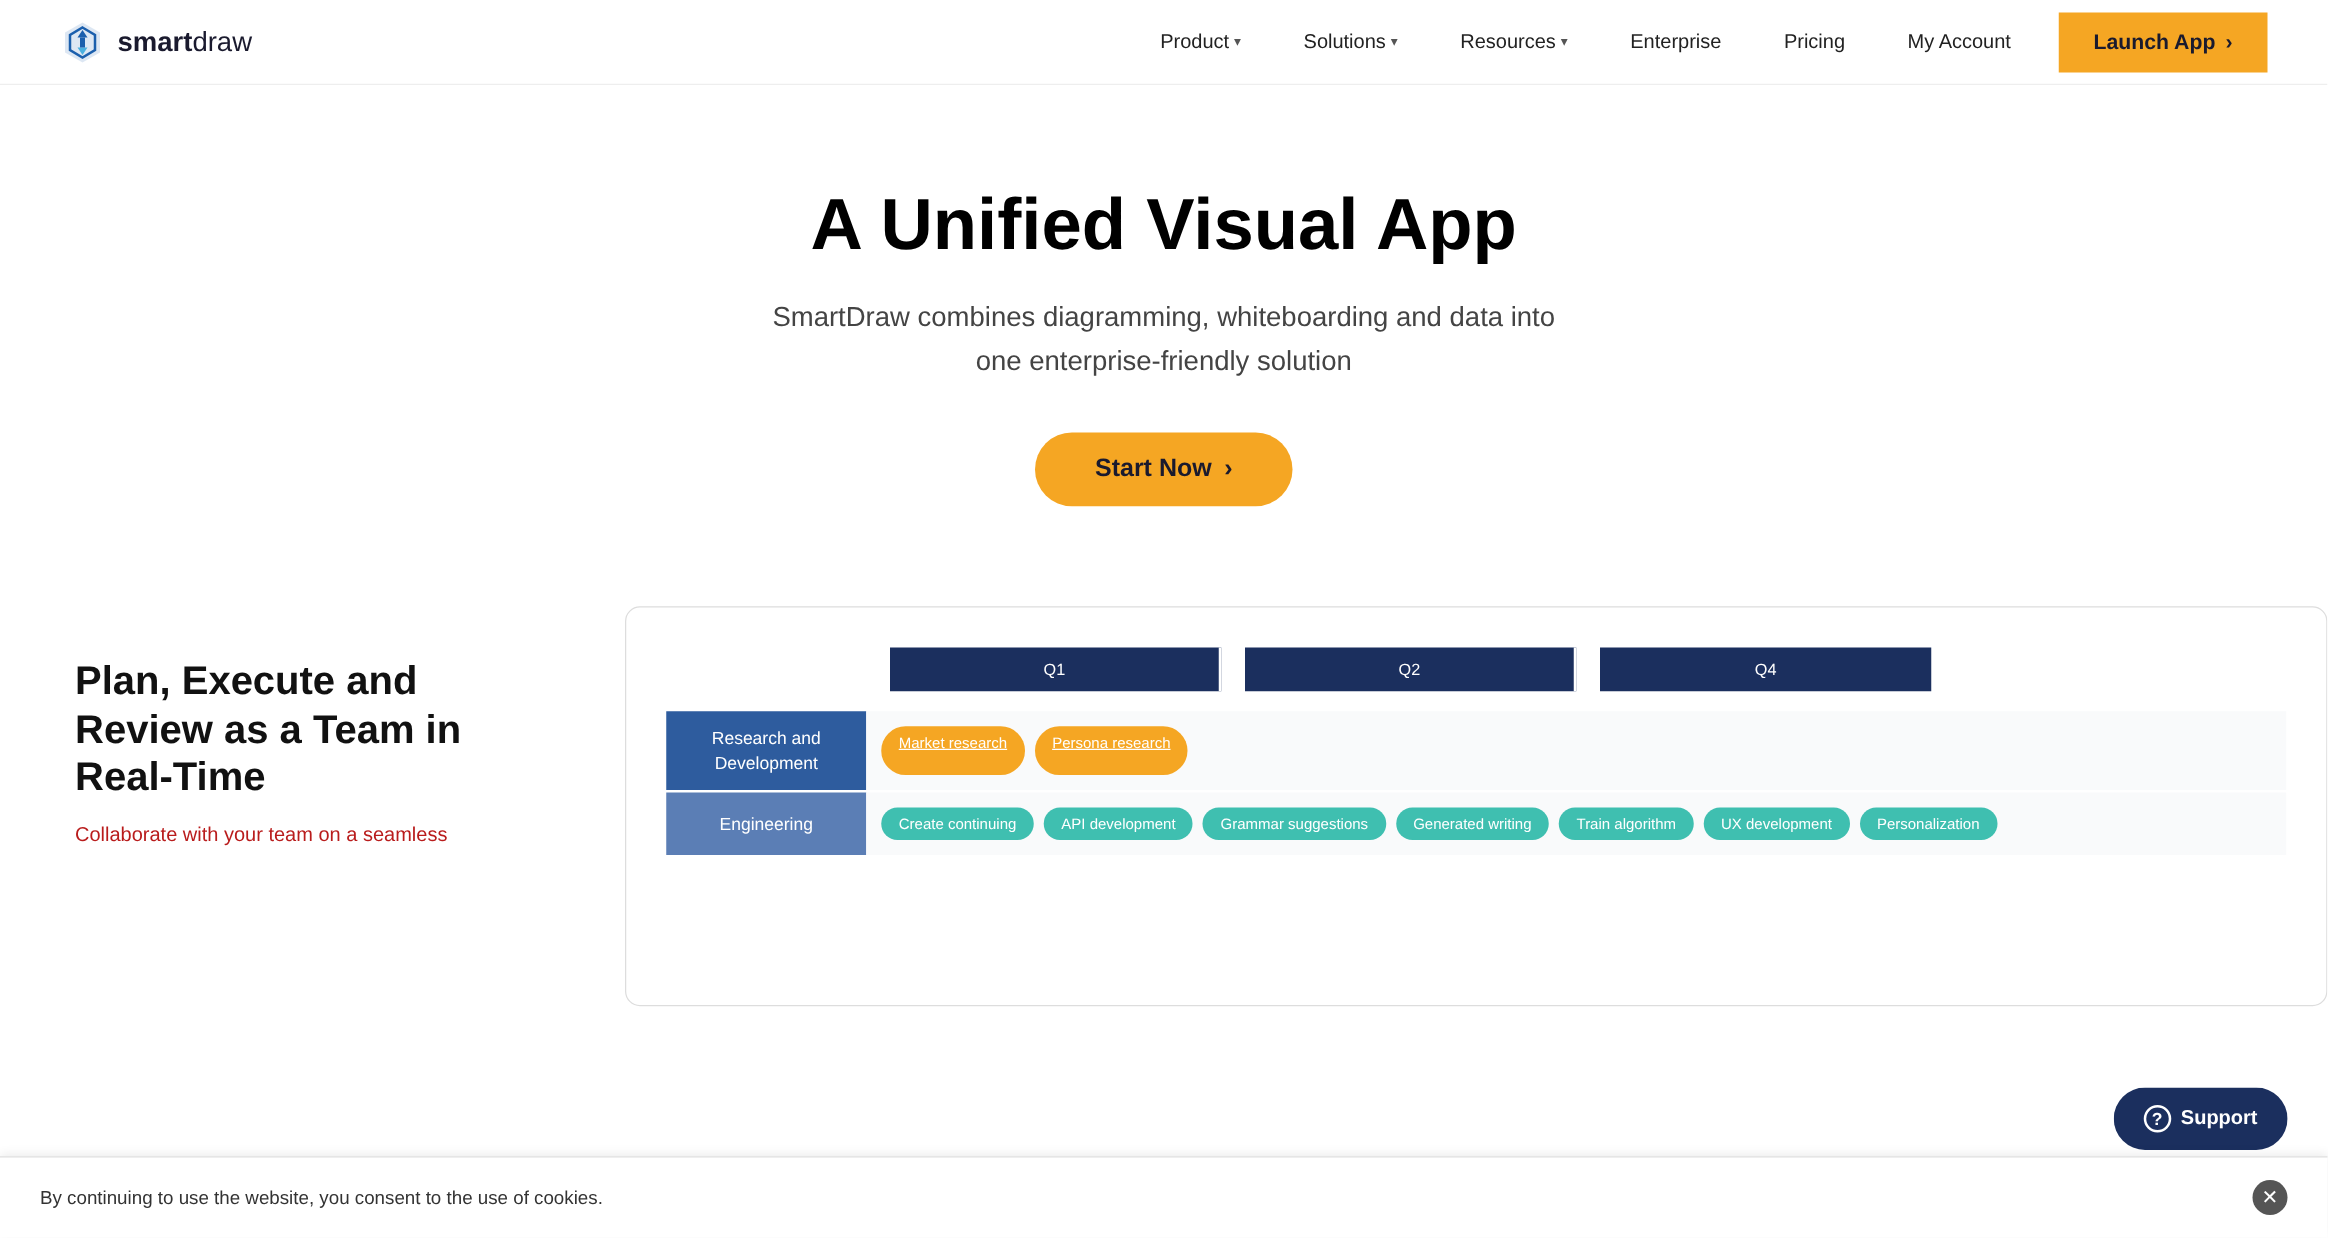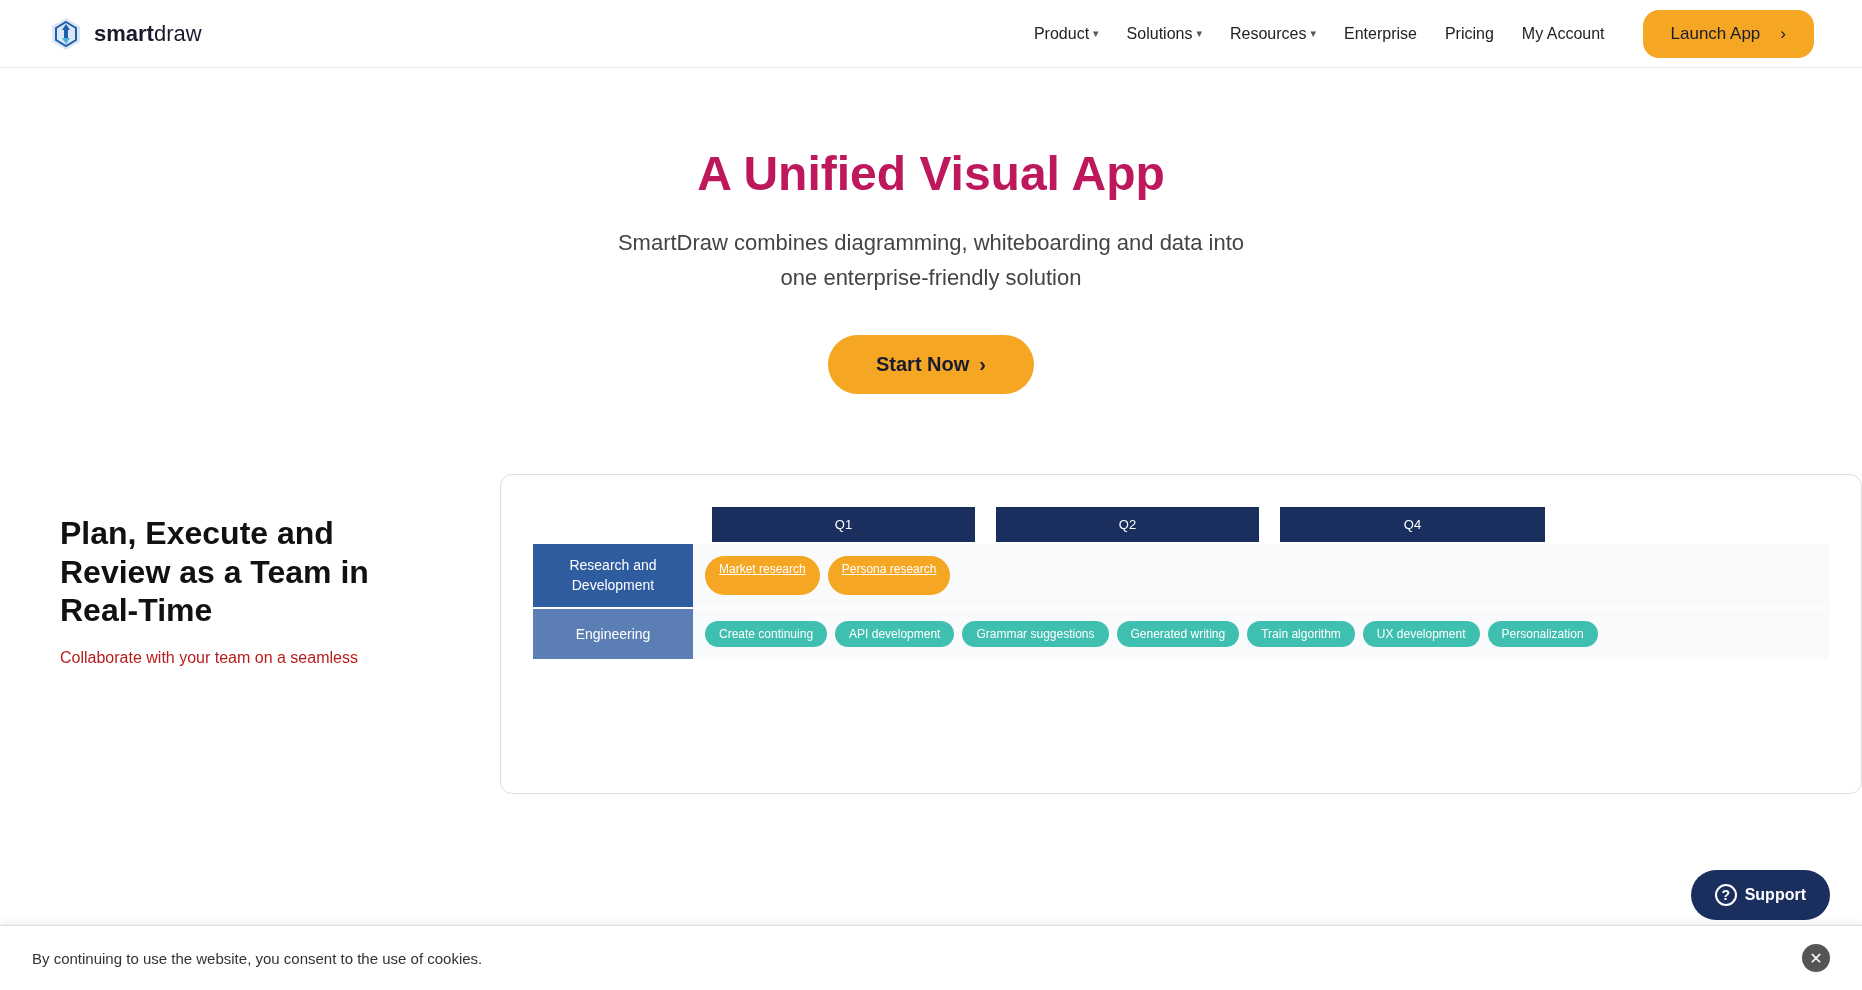--- a/index.html
+++ b/index.html
@@ -32,21 +32,21 @@
       font-size: 22px;
       font-weight: 400;
       color: #1a1a2e;
     }
     .logo-text strong {
       font-weight: 700;
     }
     .nav-links {
       display: flex;
       align-items: center;
-      gap: 0;
+      gap: 22px;
       margin-left: auto;
       margin-right: 24px;
     }
     .nav-item {
       display: flex;
       align-items: center;
       gap: 4px;
       padding: 8px 14px;
       font-size: 16px;
       color: #222;
@@ -54,41 +54,41 @@
       border-radius: 4px;
       white-space: nowrap;
     }
     .nav-chevron {
       font-size: 11px;
       color: #555;
     }
     .launch-btn {
       display: flex;
       align-items: center;
-      gap: 20px;
+      gap: 8px;
       background: #f5a623;
       color: #1a1a2e;
       border: none;
-      border-radius: 16px;
+      border-radius: 0;
       padding: 14px 28px;
       font-size: 17px;
-      font-weight: 400;
+      font-weight: 700;
       cursor: pointer;
       white-space: nowrap;
     }
 
     
     .hero {
       text-align: center;
       padding: 80px 40px 60px;
     }
     .hero-title {
-      font-size: 48px;
+      font-size: 58px;
       font-weight: 800;
-      color: #be185d;
+      color: #000000;
       margin-bottom: 24px;
       line-height: 1.1;
     }
     .hero-subtitle {
       font-size: 22px;
       color: #444;
       max-width: 640px;
       margin: 4px auto 40px;
       line-height: 1.6;
     }
@@ -139,21 +139,21 @@
       border: 1px solid #ddd;
       border-radius: 12px;
       margin-top: 20px;
       padding: 32px;
       overflow: hidden;
       min-height: 320px;
     }
     .gantt-header {
       display: grid;
       grid-template-columns: 160px repeat(4, 1fr);
-      margin-bottom: 0;
+      margin-bottom: 14px;
       gap: 19px;
     }
     .gantt-header-empty {
       background: transparent;
     }
     .gantt-header-cell {
       background: #1b2f5e;
       color: #fff;
       text-align: center;
       padding: 10px;

